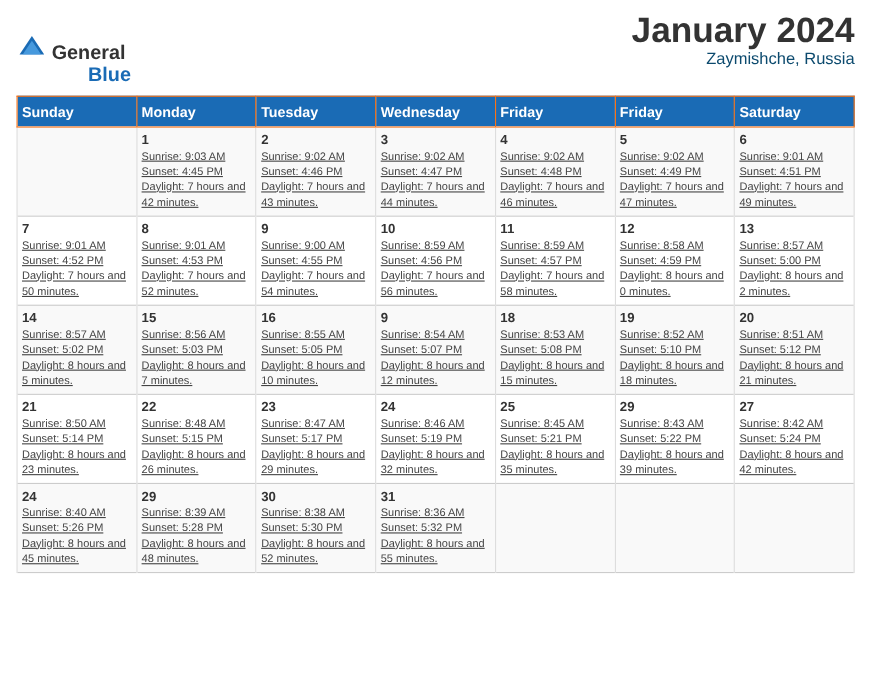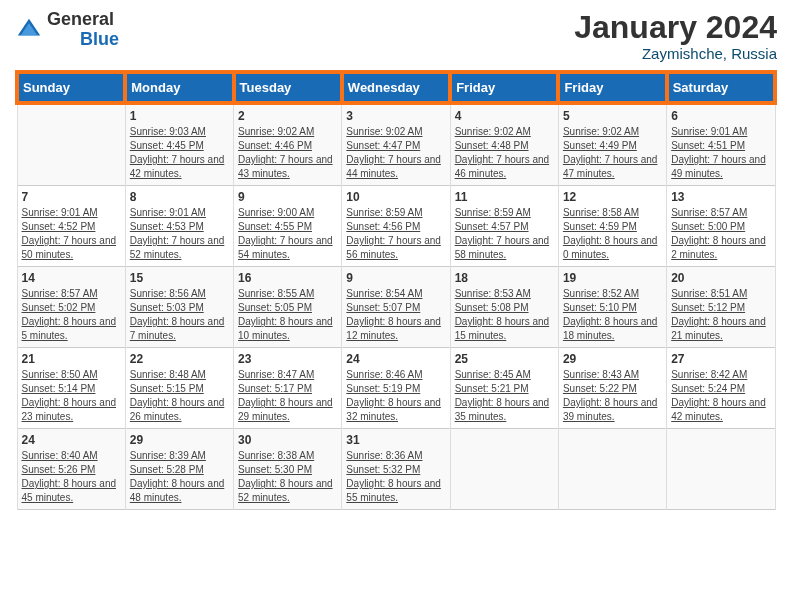--- a/index.html
+++ b/index.html
@@ -26,20 +26,21 @@
     }
     .logo-text {
       display: flex;
       flex-direction: column;
       line-height: 1.1;
     }
     .logo-general {
       font-size: 18px;
       font-weight: bold;
       color: #333;
+      margin-top: 29px;
     }
     .logo-blue {
       font-size: 18px;
       font-weight: bold;
       color: #1a6bb5;
       margin-left: 33px;
     }
     .logo-icon {
       width: 28px;
       height: 28px;
@@ -65,21 +66,21 @@
     }
     thead tr {
       background-color: #1a6bb5;
       color: #fff;
     }
     thead th {
       padding: 6px 4px;
       font-size: 13px;
       font-weight: bold;
       text-align: left;
-      border: 4px solid #f97316;
+      border: 1px solid #f97316;
     }
     tbody tr {
       border-bottom: 1px solid #ccc;
     }
     tbody td {
       vertical-align: top;
       padding: 4px 4px;
       font-size: 10.5px;
       color: #333;
       border-right: 1px solid #ddd;

